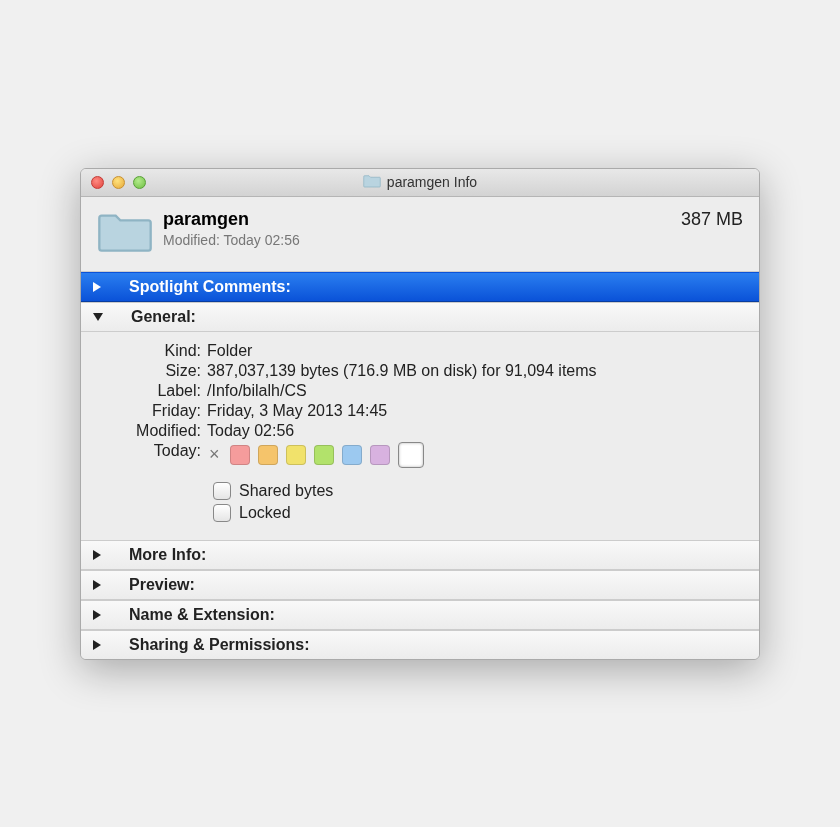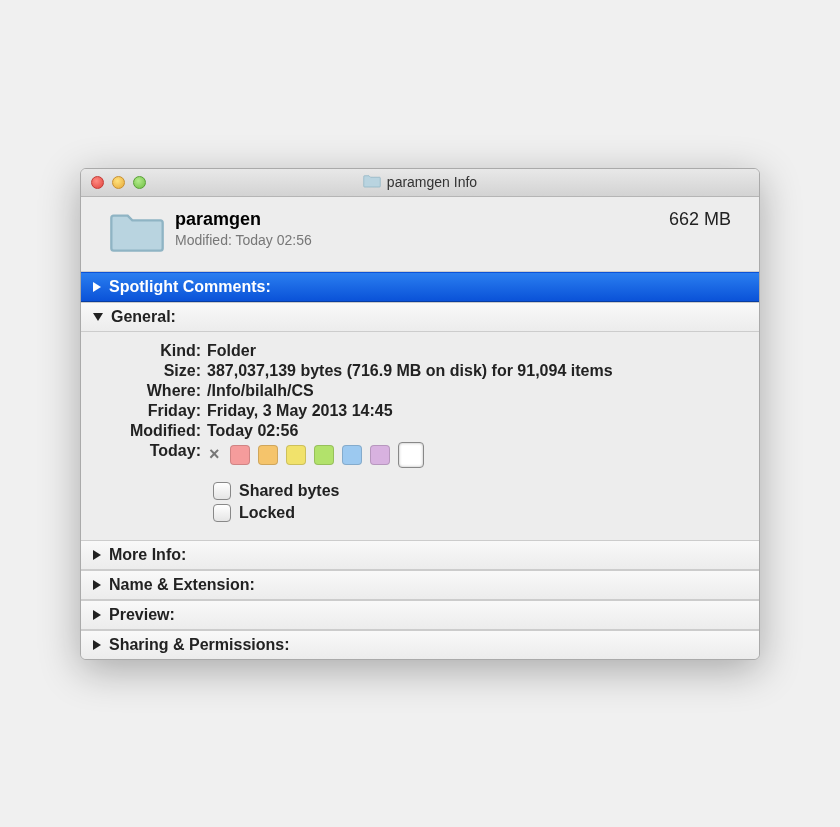--- a/index.html
+++ b/index.html
@@ -31,52 +31,53 @@
 }
 .traffic-lights { display: flex; gap: 8px; position: absolute; left: 10px; }
 .light { width: 13px; height: 13px; border-radius: 50%; border: 1px solid rgba(0,0,0,0.15); }
 .light.red { background: radial-gradient(circle at 40% 35%, #ff8b82, #e0443e); border-color:#c43a35;}
 .light.yellow { background: radial-gradient(circle at 40% 35%, #ffe27d, #e6a93a); border-color:#c8902f;}
 .light.green { background: radial-gradient(circle at 40% 35%, #b3eb8c, #6fbf43); border-color:#58a037;}
 .title-center { margin: 0 auto; display: flex; align-items: center; gap: 6px; font-size: 14px; color: #333; }
 .folder-icon-sm svg { width: 18px; height: 14px; }
 .header {
   display: flex;
-  padding: 12px 28px;
+  padding: 12px 16px;
   align-items: flex-start;
   border-bottom: 1px solid #ccc;
   background: #ededed;
 }
 .folder-icon-lg svg { width: 56px; height: 46px; }
 .header-text { margin-left: 10px; flex: 1; }
 .file-name { font-size: 18px; font-weight: bold; color: #000; }
 .file-mod { font-size: 14px; color: #777; margin-top: 2px; }
 .file-size { font-size: 18px; color: #222; }
 .section-header {
   display: flex;
   align-items: center;
   padding: 5px 12px;
   font-size: 16px;
   font-weight: bold;
   background: linear-gradient(#f9f9f9, #ececec);
   border-top: 1px solid #ccc;
   border-bottom: 1px solid #ccc;
   color: #222;
   cursor: default;
+  gap: 20px;
 }
 .section-header.spotlight {
   background: linear-gradient(#2a7ef0, #0a52d8);
   color: #fff;
   border-top: 1px solid #0a52d8;
   border-bottom: 1px solid #083d9f;
 }
 .disclosure { display:inline-block; width:0;height:0; margin-right:8px;}
 .disclosure.right { border-left: 8px solid currentColor; border-top:5px solid transparent; border-bottom:5px solid transparent;}
 .disclosure.down { border-top: 8px solid currentColor; border-left:5px solid transparent; border-right:5px solid transparent;}
-.general-body { padding: 8px 16px 14px; font-size: 16px; color: #222; font-weight: bold; }
+.general-body { padding: 8px 16px 14px; font-size: 16px; color: #222; }
 .kv-row { display: flex; align-items: flex-start; margin: 2px 0; }
 .kv-key { width: 110px; text-align: right; color: #222; padding-right: 6px; flex-shrink:0;}
 .kv-val { flex: 1; color:#222;}
 .label-row .kv-val { display: flex; align-items: center; gap: 8px; }
 .label-x { font-size: 18px; color: #777; cursor: default; padding: 0 2px;}
 .label-swatch { width: 20px; height: 20px; border-radius: 4px; border: 1px solid rgba(0,0,0,0.15); cursor: default;}
 .label-swatch.sel { background:#fff; border:1px solid #888; box-shadow: inset 0 0 3px rgba(0,0,0,0.3); width:26px;height:26px;}
 .check-rows { margin-top: 14px; }
 .check-row { display: flex; align-items: center; margin: 4px 0; padding-left: 116px; gap:8px;}
 .checkbox { width:18px;height:18px;border:1px solid #888;border-radius:4px;background:linear-gradient(#fff,#e5e5e5);}
@@ -104,21 +105,21 @@
   <div class="header">
     <span class="folder-icon-lg">
       <svg viewBox="0 0 24 18">
           <path fill="#b9d4e0" stroke="#8fb4c4" d="M1 4 L1 16 Q1 17 2 17 L22 17 Q23 17 23 16 L23 5 Q23 4 22 4 L10 4 L8 2 L2 2 Q1 2 1 3 Z"></path>
         </svg>
     </span>
     <div class="header-text">
       <div class="file-name">paramgen</div>
       <div class="file-mod">Modified: Today 02:56</div>
     </div>
-    <div class="file-size">662 MB</div>
+    <div class="file-size">387 MB</div>
   </div>
 
   <div class="section-header spotlight">
     <span class="disclosure right"></span>
     <span>Spotlight Comments:</span>
   </div>
 
   <div class="section-header">
     <span class="disclosure down"></span>
     <span>General:</span>
@@ -127,21 +128,21 @@
   <div class="general-body">
     <div class="kv-row">
       <div class="kv-key">Kind:</div>
       <div class="kv-val">Folder</div>
     </div>
     <div class="kv-row">
       <div class="kv-key">Size:</div>
       <div class="kv-val">387,037,139 bytes (716.9 MB on disk) for 91,094 items</div>
     </div>
     <div class="kv-row">
-      <div class="kv-key">Where:</div>
+      <div class="kv-key">Label:</div>
       <div class="kv-val">/Info/bilalh/CS</div>
     </div>
     <div class="kv-row">
       <div class="kv-key">Friday:</div>
       <div class="kv-val">Friday, 3 May 2013 14:45</div>
     </div>
     <div class="kv-row">
       <div class="kv-key">Modified:</div>
       <div class="kv-val">Today 02:56</div>
     </div>
@@ -169,23 +170,23 @@
       </div>
     </div>
   </div>
 
   <div class="section-header">
     <span class="disclosure right"></span>
     <span>More Info:</span>
   </div>
   <div class="section-header">
     <span class="disclosure right"></span>
-    <span>Name &amp; Extension:</span>
+    <span>Preview:</span>
   </div>
   <div class="section-header">
     <span class="disclosure right"></span>
-    <span>Preview:</span>
+    <span>Name &amp; Extension:</span>
   </div>
   <div class="section-header" style="border-bottom:none;">
     <span class="disclosure right"></span>
     <span>Sharing &amp; Permissions:</span>
   </div>
 </div>
 
 </body></html>

